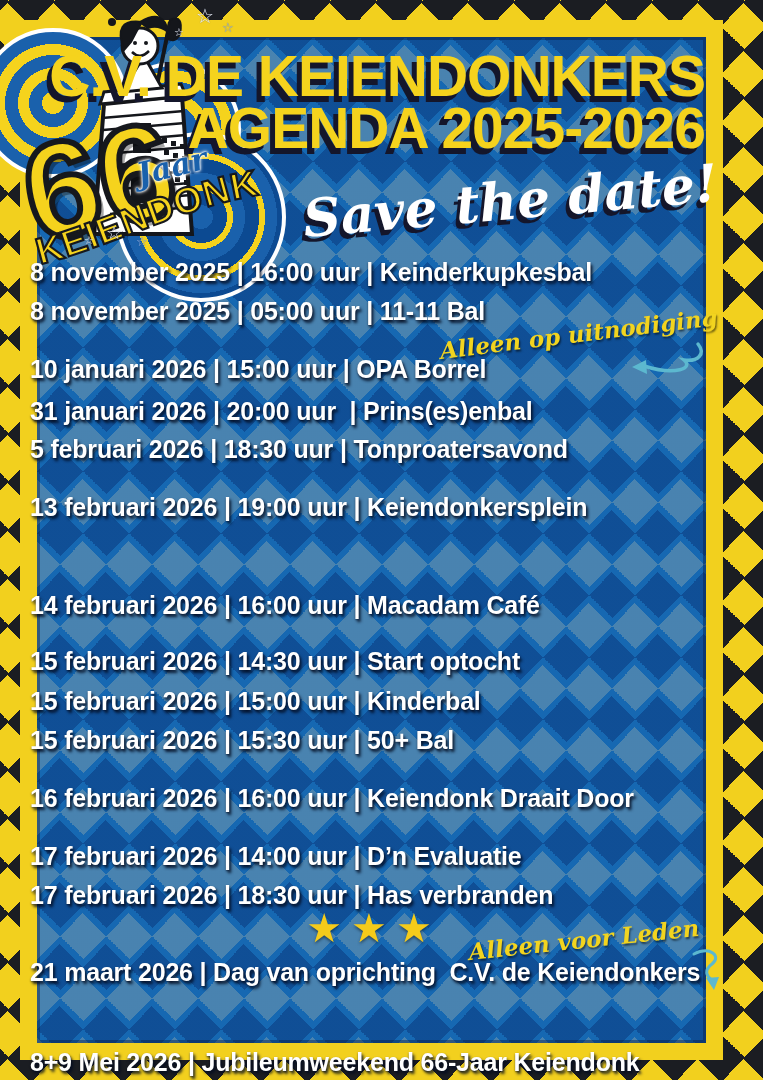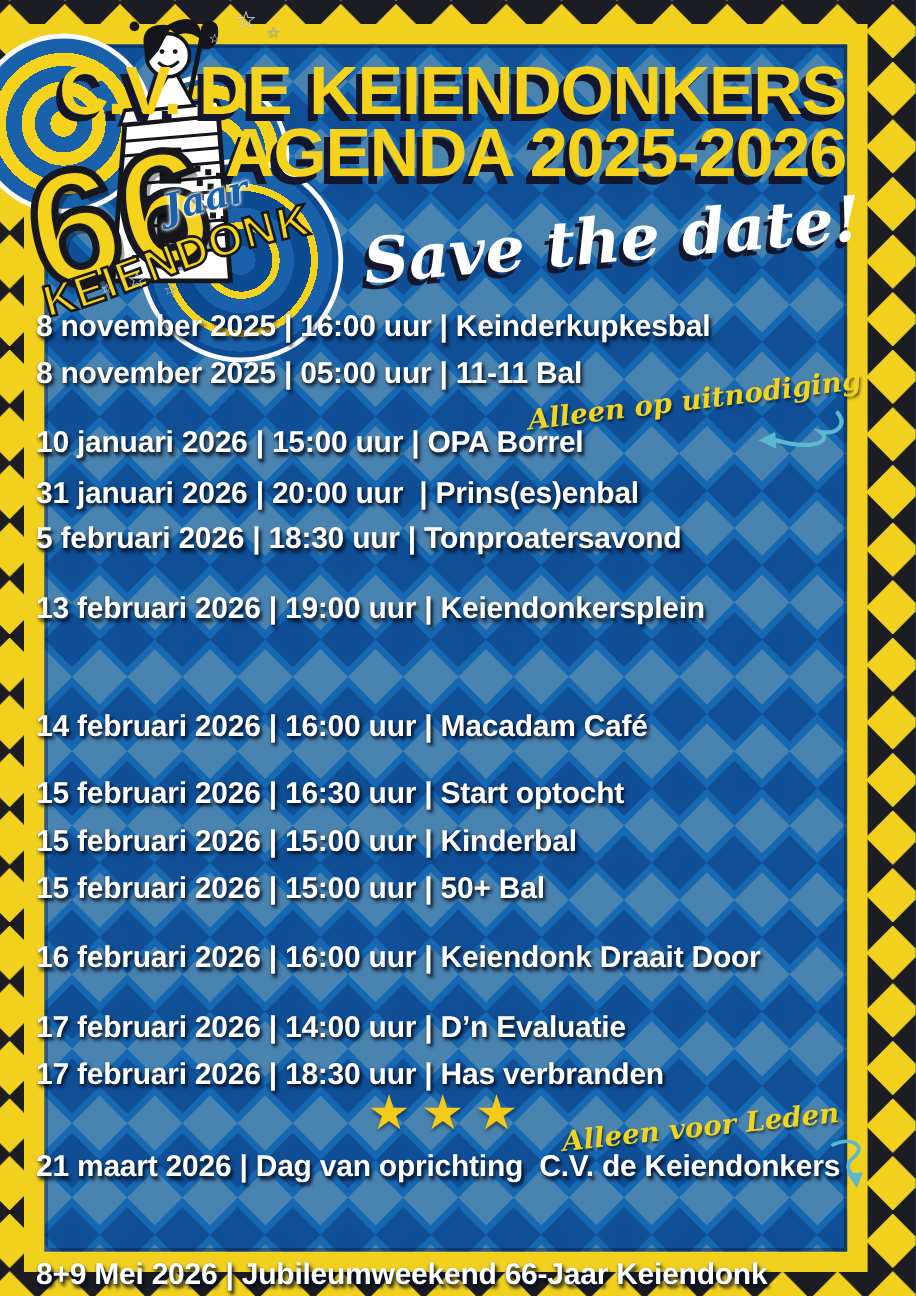--- a/index.html
+++ b/index.html
@@ -178,23 +178,23 @@
   </div>
   <div class="tagline">Save the date!</div>
 
   <div class="evt" style="top:252px">8 november 2025 | 16:00 uur | Keinderkupkesbal</div>
   <div class="evt" style="top:291px">8 november 2025 | 05:00 uur | 11-11 Bal</div>
   <div class="evt" style="top:349px">10 januari 2026 | 15:00 uur | OPA Borrel</div>
   <div class="evt" style="top:391px">31 januari 2026 | 20:00 uur  | Prins(es)enbal</div>
   <div class="evt" style="top:429px">5 februari 2026 | 18:30 uur | Tonproatersavond</div>
   <div class="evt" style="top:487px">13 februari 2026 | 19:00 uur | Keiendonkersplein</div>
   <div class="evt" style="top:585px">14 februari 2026 | 16:00 uur | Macadam Café</div>
-  <div class="evt" style="top:641px">15 februari 2026 | 16:30 uur | Start optocht</div>
+  <div class="evt" style="top:641px">15 februari 2026 | 14:30 uur | Start optocht</div>
   <div class="evt" style="top:681px">15 februari 2026 | 15:00 uur | Kinderbal</div>
-  <div class="evt" style="top:720px">15 februari 2026 | 15:00 uur | 50+ Bal</div>
+  <div class="evt" style="top:720px">15 februari 2026 | 15:30 uur | 50+ Bal</div>
   <div class="evt" style="top:778px">16 februari 2026 | 16:00 uur | Keiendonk Draait Door</div>
   <div class="evt" style="top:836px">17 februari 2026 | 14:00 uur | D’n Evaluatie</div>
   <div class="evt" style="top:875px">17 februari 2026 | 18:30 uur | Has verbranden</div>
 
   <div class="stars">★★★</div>
 
   <div class="evt" style="top:952px">21 maart 2026 | Dag van oprichting  C.V. de Keiendonkers</div>
   <div class="evt" style="top:1042px">8+9 Mei 2026 | Jubileumweekend 66-Jaar Keiendonk</div>
 
   <div class="note note1">Alleen op uitnodiging</div>

